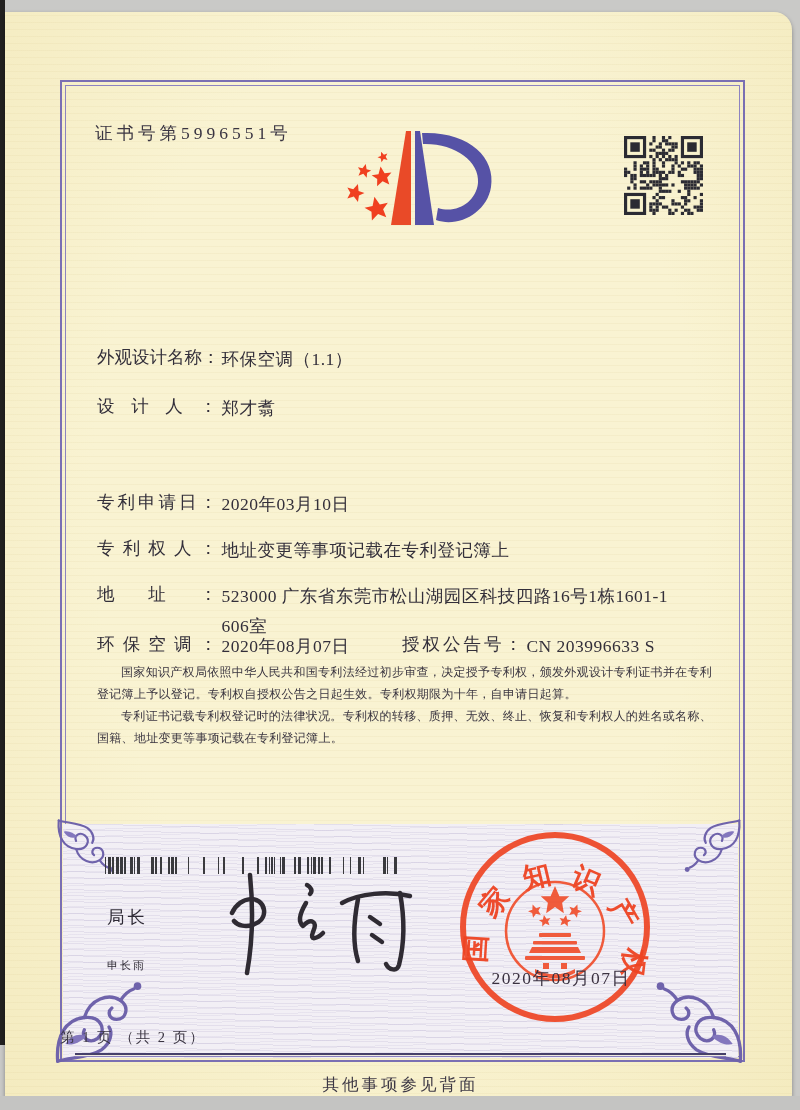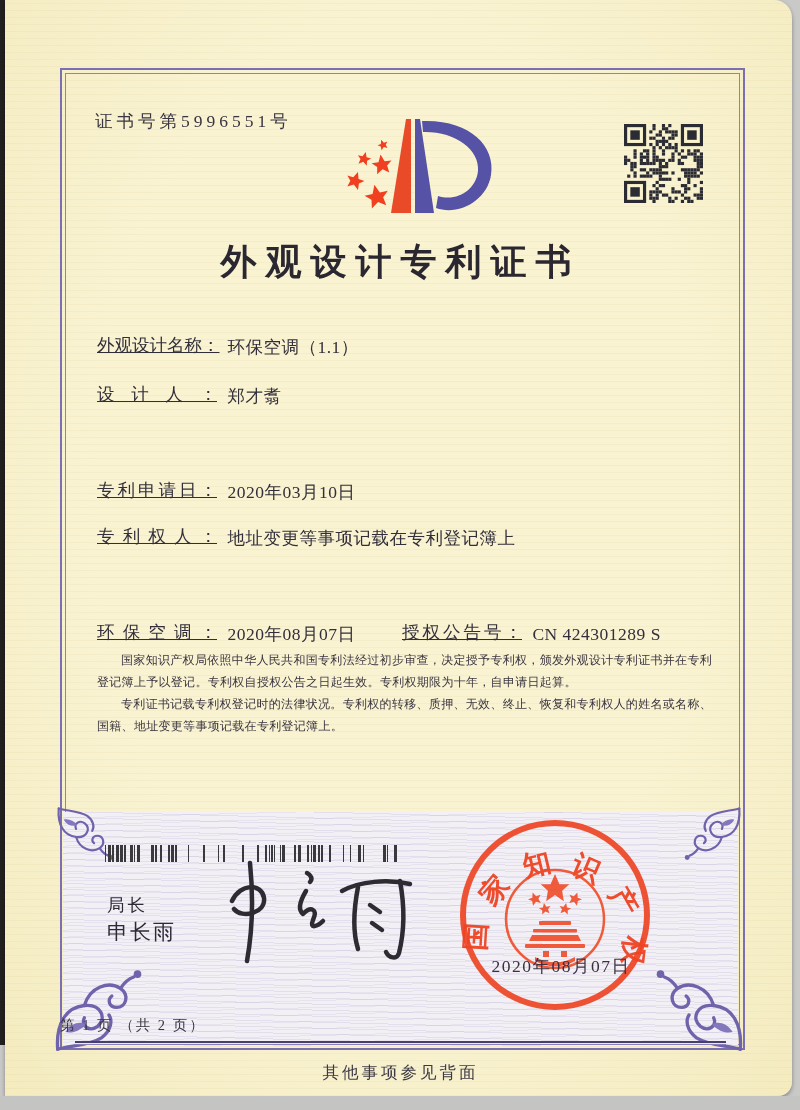--- a/index.html
+++ b/index.html
@@ -3,21 +3,21 @@
 <meta charset="utf-8">
 <style>
   html,body{margin:0;padding:0;}
   body{
     width:800px;height:1110px;position:relative;overflow:hidden;
     background:#c9c9c7;
     font-family:"Liberation Serif","DejaVu Serif",serif;
   }
   .edge-sliver{position:absolute;left:0;top:0;width:5px;height:1045px;background:#222120;}
   .paper{
-    position:absolute;left:5px;top:0;width:787px;height:1096px;
+    position:absolute;left:5px;top:12px;width:787px;height:1096px;
     background:
       repeating-linear-gradient(0deg, rgba(205,185,125,0.10) 0 1px, transparent 1px 7px),
       radial-gradient(ellipse at 50% 45%, #f9f3d2 55%, #f4ebbf 100%);
     border-bottom-right-radius:14px;border-top-right-radius:18px;
     box-shadow:0 2px 4px rgba(0,0,0,.35);
   }
   .bottom-strip{position:absolute;left:0;top:1096px;width:800px;height:14px;background:#c4c4c2;}
 
   .frame{
     position:absolute;left:55px;top:68px;width:681px;height:978px;
@@ -36,24 +36,24 @@
   .qr{position:absolute;left:619px;top:124px;width:79px;height:79px;}
 
   .title{
     position:absolute;left:55px;top:238px;width:681px;
     text-align:center;font-size:36px;font-weight:bold;color:#2b2731;
     letter-spacing:9px;
   }
   .frow{position:absolute;left:92px;font-size:17.5px;color:#332f3a;white-space:nowrap;}
   .flabel{
     display:inline-block;width:120px;vertical-align:top;
-    text-align:justify;text-align-last:justify;text-justify:inter-character;text-decoration:underline;
+    text-align:justify;text-align-last:justify;text-justify:inter-character;
   }
   .fvalue{
-    display:inline-block;margin-left:6px;letter-spacing:.5px;vertical-align:top;
+    display:inline-block;letter-spacing:.5px;vertical-align:top;
     white-space:pre-line;line-height:1.7;
   }
   .fvalue.wrapv{white-space:pre-line;width:470px;}
   .pair2{position:absolute;left:305px;top:0;}
 
   .body-text{
     position:absolute;left:92px;top:649px;width:615px;
     font-size:12px;color:#3a3540;line-height:1.84;text-align:justify;
     letter-spacing:.3px;
   }
@@ -69,21 +69,21 @@
   .flourish{position:absolute;pointer-events:none;}
   .fl-bl{left:47px;top:958px;width:95px;height:95px;}
   .fl-br{left:646px;top:958px;width:95px;height:95px;transform:scaleX(-1);}
   .fl-tl{left:50px;top:806px;width:62px;height:62px;transform:scaleY(-1);}
   .fl-tr{left:676px;top:806px;width:62px;height:62px;transform:scale(-1,-1);}
 
   .barcode{position:absolute;left:100px;top:845px;width:295px;height:17px;}
 
   .officer{position:absolute;left:102px;top:893px;font-family:Liberation Mono, monospace;color:#2e2a35;}
   .officer .ot{font-size:17.5px;letter-spacing:3px;}
-  .officer .on{font-size:21px;letter-spacing:2px;margin-top:1px;}
+  .officer .on{font-size:11px;letter-spacing:2px;margin-top:29px;}
 
   .signature{position:absolute;left:205px;top:853px;width:230px;height:115px;}
 
   .seal{position:absolute;left:452px;top:817px;width:196px;height:196px;}
   .seal-date{
     position:absolute;left:466px;top:954px;width:180px;text-align:center;
     font-size:17.5px;color:#3a3140;letter-spacing:1.5px;z-index:5;
   }
 
   .page-no{
@@ -332,44 +332,48 @@
       <rect x="1" y="1" width="5" height="5" fill="#f8f2cd"></rect>
       <rect x="2" y="2" width="3" height="3" fill="#2b2b33"></rect>
       <rect x="18" y="0" width="7" height="7" fill="#2b2b33"></rect>
       <rect x="19" y="1" width="5" height="5" fill="#f8f2cd"></rect>
       <rect x="20" y="2" width="3" height="3" fill="#2b2b33"></rect>
       <rect x="0" y="18" width="7" height="7" fill="#2b2b33"></rect>
       <rect x="1" y="19" width="5" height="5" fill="#f8f2cd"></rect>
       <rect x="2" y="20" width="3" height="3" fill="#2b2b33"></rect>
     </svg>
 
-  <div class="title">外观设计专利证书</div>
 
   <div class="frow" style="top:333px">
     <span class="flabel">外观设计名称：</span>
     <span class="fvalue">环保空调（1.1）</span>
   </div>
   <div class="frow" style="top:382px">
     <span class="flabel">设计人：</span>
     <span class="fvalue">郑才翥</span>
   </div>
   <div class="frow" style="top:478px">
     <span class="flabel">专利申请日：</span>
     <span class="fvalue">2020年03月10日</span>
   </div>
   <div class="frow" style="top:524px">
     <span class="flabel">专利权人：</span>
     <span class="fvalue">地址变更等事项记载在专利登记簿上</span>
+  </div>
+  <div class="frow" style="top:570px">
+    <span class="flabel">地址：</span>
+    <span class="fvalue wrapv">523000 广东省东莞市松山湖园区科技四路16号1栋1601-1
+606室</span>
   </div>
   <div class="frow" style="top:620px">
     <span class="flabel">环保空调：</span>
     <span class="fvalue">2020年08月07日</span>
     <span class="pair2">
       <span class="flabel">授权公告号：</span>
-      <span class="fvalue">CN 424301289 S</span>
+      <span class="fvalue">CN 203996633 S</span>
     </span>
   </div>
 
   <div class="body-text">
     <p>国家知识产权局依照中华人民共和国专利法经过初步审查，决定授予专利权，颁发外观设计专利证书并在专利登记簿上予以登记。专利权自授权公告之日起生效。专利权期限为十年，自申请日起算。</p>
     <p>专利证书记载专利权登记时的法律状况。专利权的转移、质押、无效、终止、恢复和专利权人的姓名或名称、国籍、地址变更等事项记载在专利登记簿上。</p>
   </div>
 
   <div class="band"></div>
 

